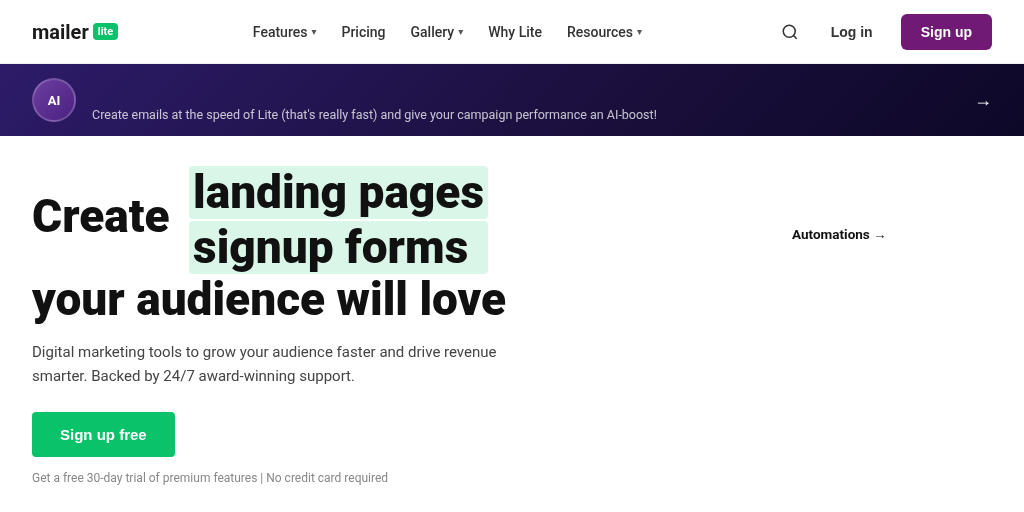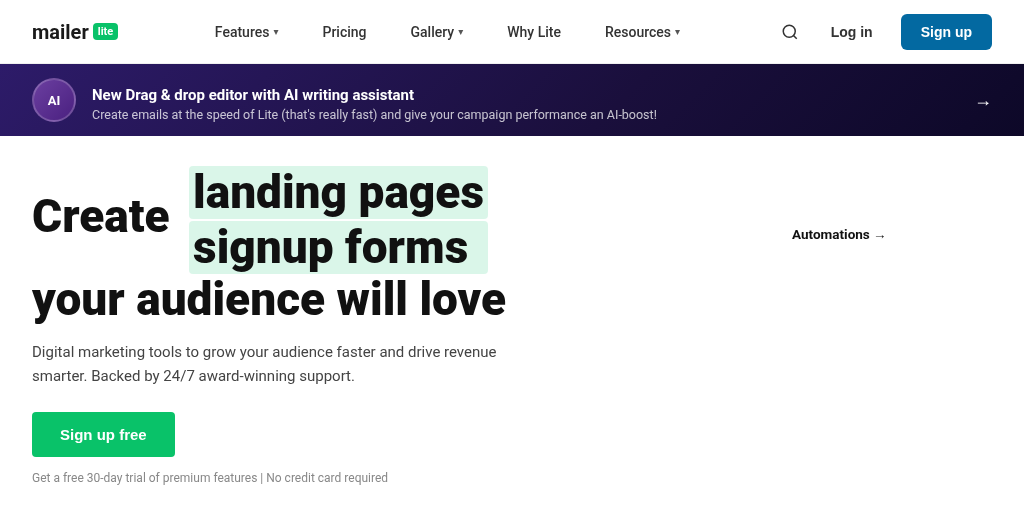--- a/index.html
+++ b/index.html
@@ -29,21 +29,21 @@
       color: #fff;
       font-size: 11px;
       font-weight: 700;
       padding: 2px 5px;
       border-radius: 4px;
       margin-left: 2px;
     }
     .nav {
       display: flex;
       align-items: center;
-      gap: 44px;
+      gap: 25px;
     }
     .nav-item {
       display: flex;
       align-items: center;
       gap: 4px;
       font-size: 14px;
       color: #333;
       cursor: pointer;
       font-weight: 500;
     }
@@ -69,21 +69,21 @@
     .login-btn {
       background: none;
       border: none;
       cursor: pointer;
       font-size: 14px;
       font-weight: 600;
       color: #333;
       padding: 8px 12px;
     }
     .signup-btn {
-      background: #0369a1;
+      background: #701a75;
       color: #fff;
       border: none;
       border-radius: 6px;
       padding: 10px 20px;
       font-size: 14px;
       font-weight: 600;
       cursor: pointer;
     }
 
     
@@ -255,21 +255,20 @@
     <button class="signup-btn">Sign up</button>
   </div>
 </header>
 
 <div class="banner">
   <div class="banner-left">
     <div class="ai-badge">
       <span>AI</span>
     </div>
     <div class="banner-text">
-      <div class="banner-title">New Drag &amp; drop editor with AI writing assistant</div>
       <div class="banner-sub">Create emails at the speed of Lite (that's really fast) and give your campaign performance an AI-boost!</div>
     </div>
   </div>
   <span class="banner-arrow">→</span>
 </div>
 
 <section class="hero">
   <div class="hero-left">
     <div class="hero-headline">
       <span>Create</span>

